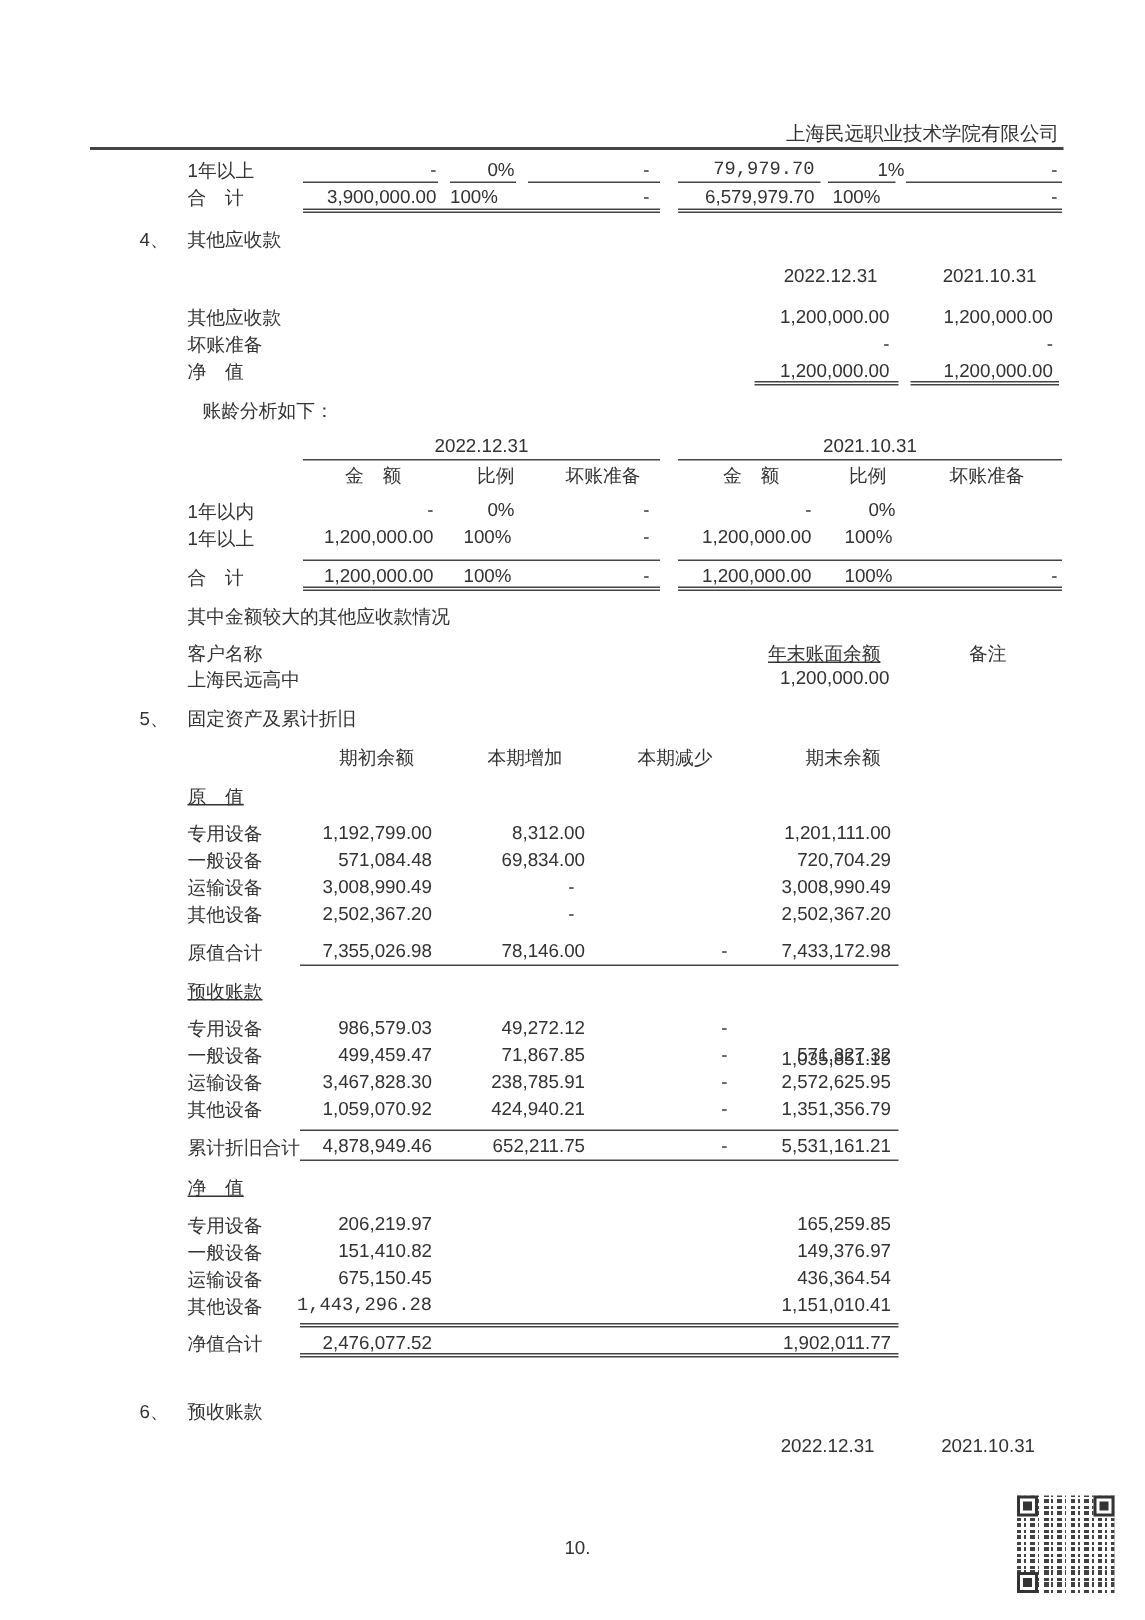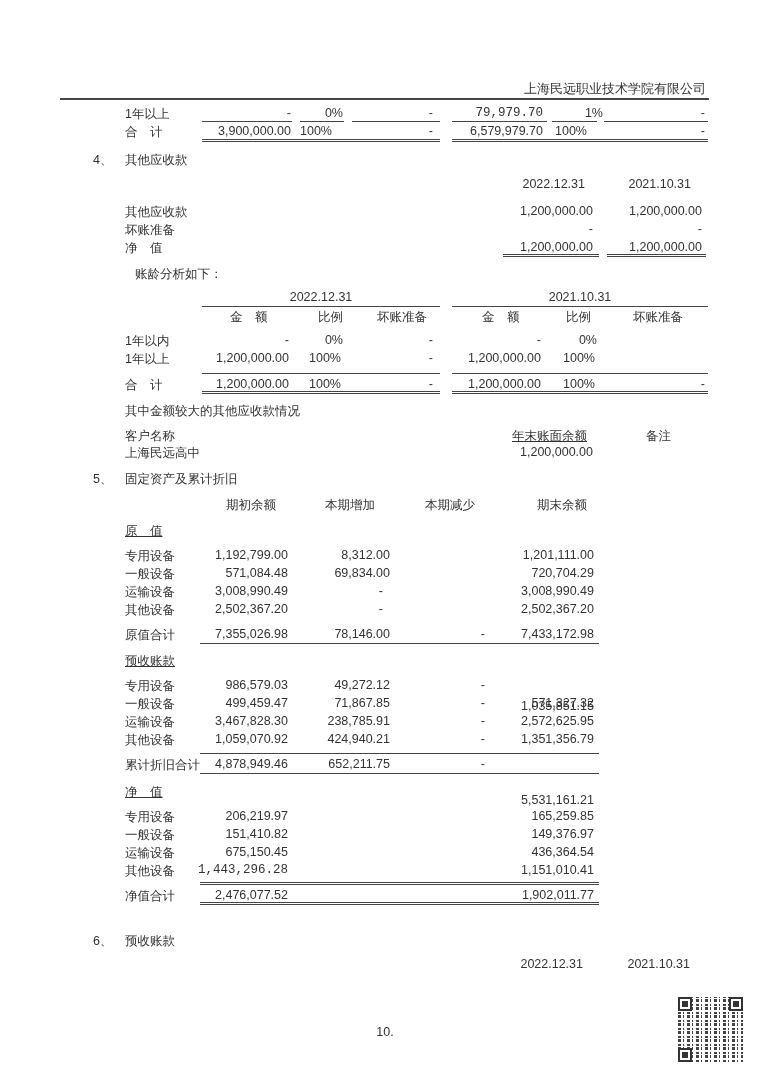--- a/index.html
+++ b/index.html
@@ -180,21 +180,21 @@
   <div class="abs r" style="right:475px;top:732px;">1,059,070.92</div>
   <div class="abs r" style="right:373px;top:732px;">424,940.21</div>
   <div class="abs r" style="right:278px;top:732px;">-</div>
   <div class="abs r" style="right:169px;top:732px;">1,351,356.79</div>
 
   <div class="hline" style="left:200px;width:399px;top:753px;"></div>
   <div class="abs" style="left:125px;top:757px;">累计折旧合计</div>
   <div class="abs r" style="right:475px;top:757px;">4,878,949.46</div>
   <div class="abs r" style="right:373px;top:757px;">652,211.75</div>
   <div class="abs r" style="right:278px;top:757px;">-</div>
-  <div class="abs r" style="right:169px;top:757px;margin-top:36px;">5,531,161.21</div>
+  <div class="abs r" style="right:169px;top:757px;">5,531,161.21</div>
   <div class="hline" style="left:200px;width:399px;top:773px;"></div>
 </div>
 
 <div class="abs u" style="left:125px;top:784px;">净　值</div>
 <div>
   <div class="abs" style="left:125px;top:809px;">专用设备</div>
   <div class="abs r" style="right:475px;top:809px;">206,219.97</div>
   <div class="abs r" style="right:169px;top:809px;">165,259.85</div>
 
   <div class="abs" style="left:125px;top:827px;">一般设备</div>

